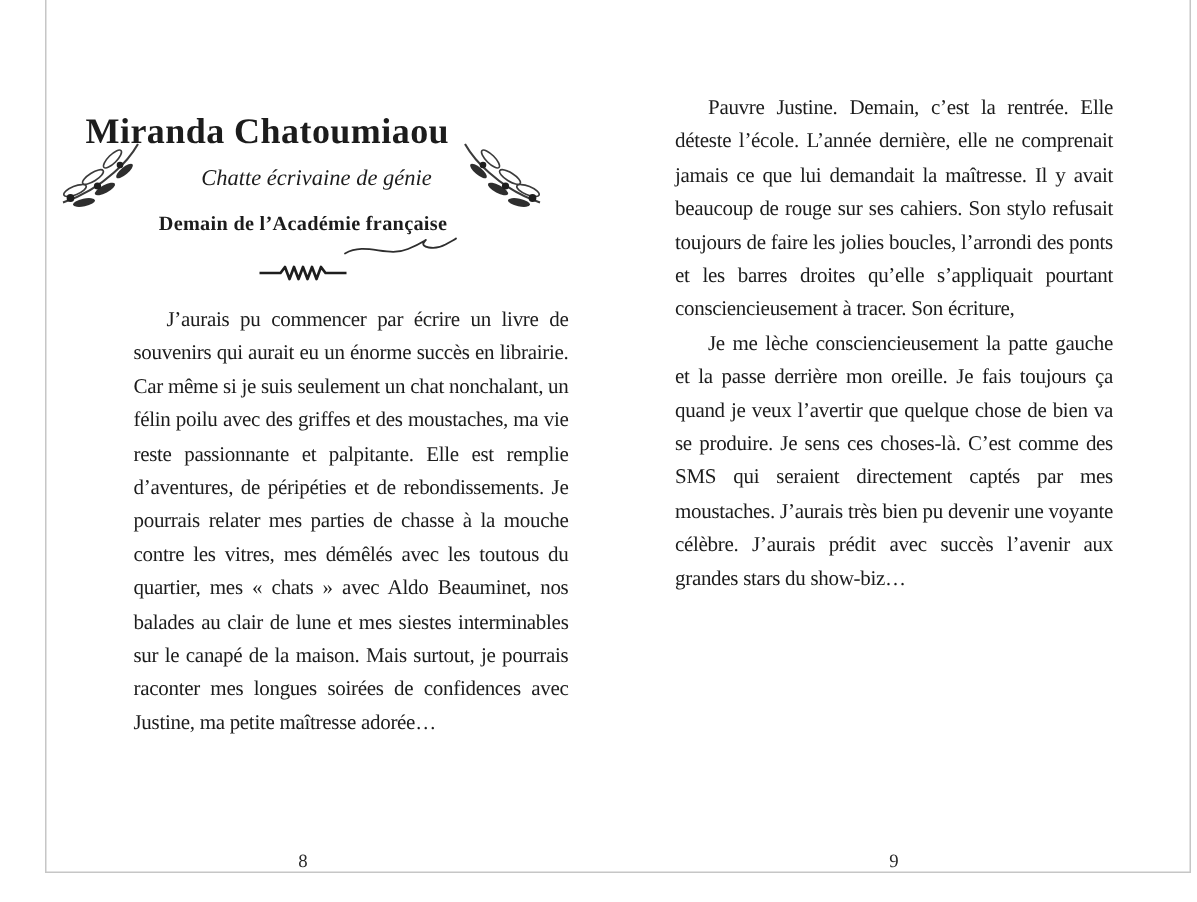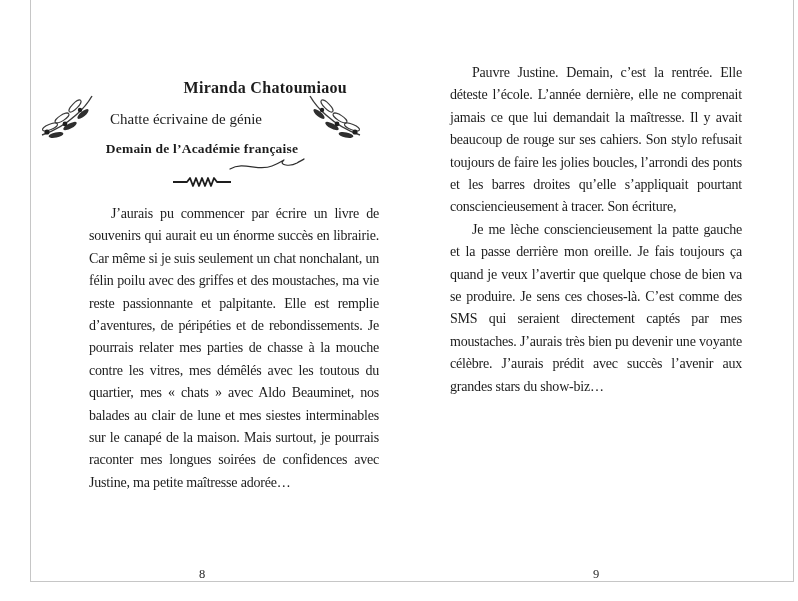--- a/index.html
+++ b/index.html
@@ -17,28 +17,29 @@
     width:764px; height:583px;
     border:1px solid #c6c6c6;
     border-top:none;
     background:#ffffff;
   }
   .abs { position:absolute; }
 
   
   .title {
     left:57px; top:76px; width:290px;
-    text-align:right;
-    font-size:16px; font-weight:700;
+    text-align:left;
+    font-size:24px; font-weight:700;
     letter-spacing:0.3px;
     line-height:24px;
   }
   .subtitle {
-    left:41px; top:111px; width:290px;
+    left:66px; top:111px; width:290px;
     text-align:center;
+    font-style:italic;
     font-size:15px;
   }
   .role {
     left:57px; top:141px; width:290px;
     text-align:center;
     font-weight:700;
     font-size:13.5px;
     letter-spacing:0.2px;
   }
   .branch { top:94px; width:54px; height:44px; }

